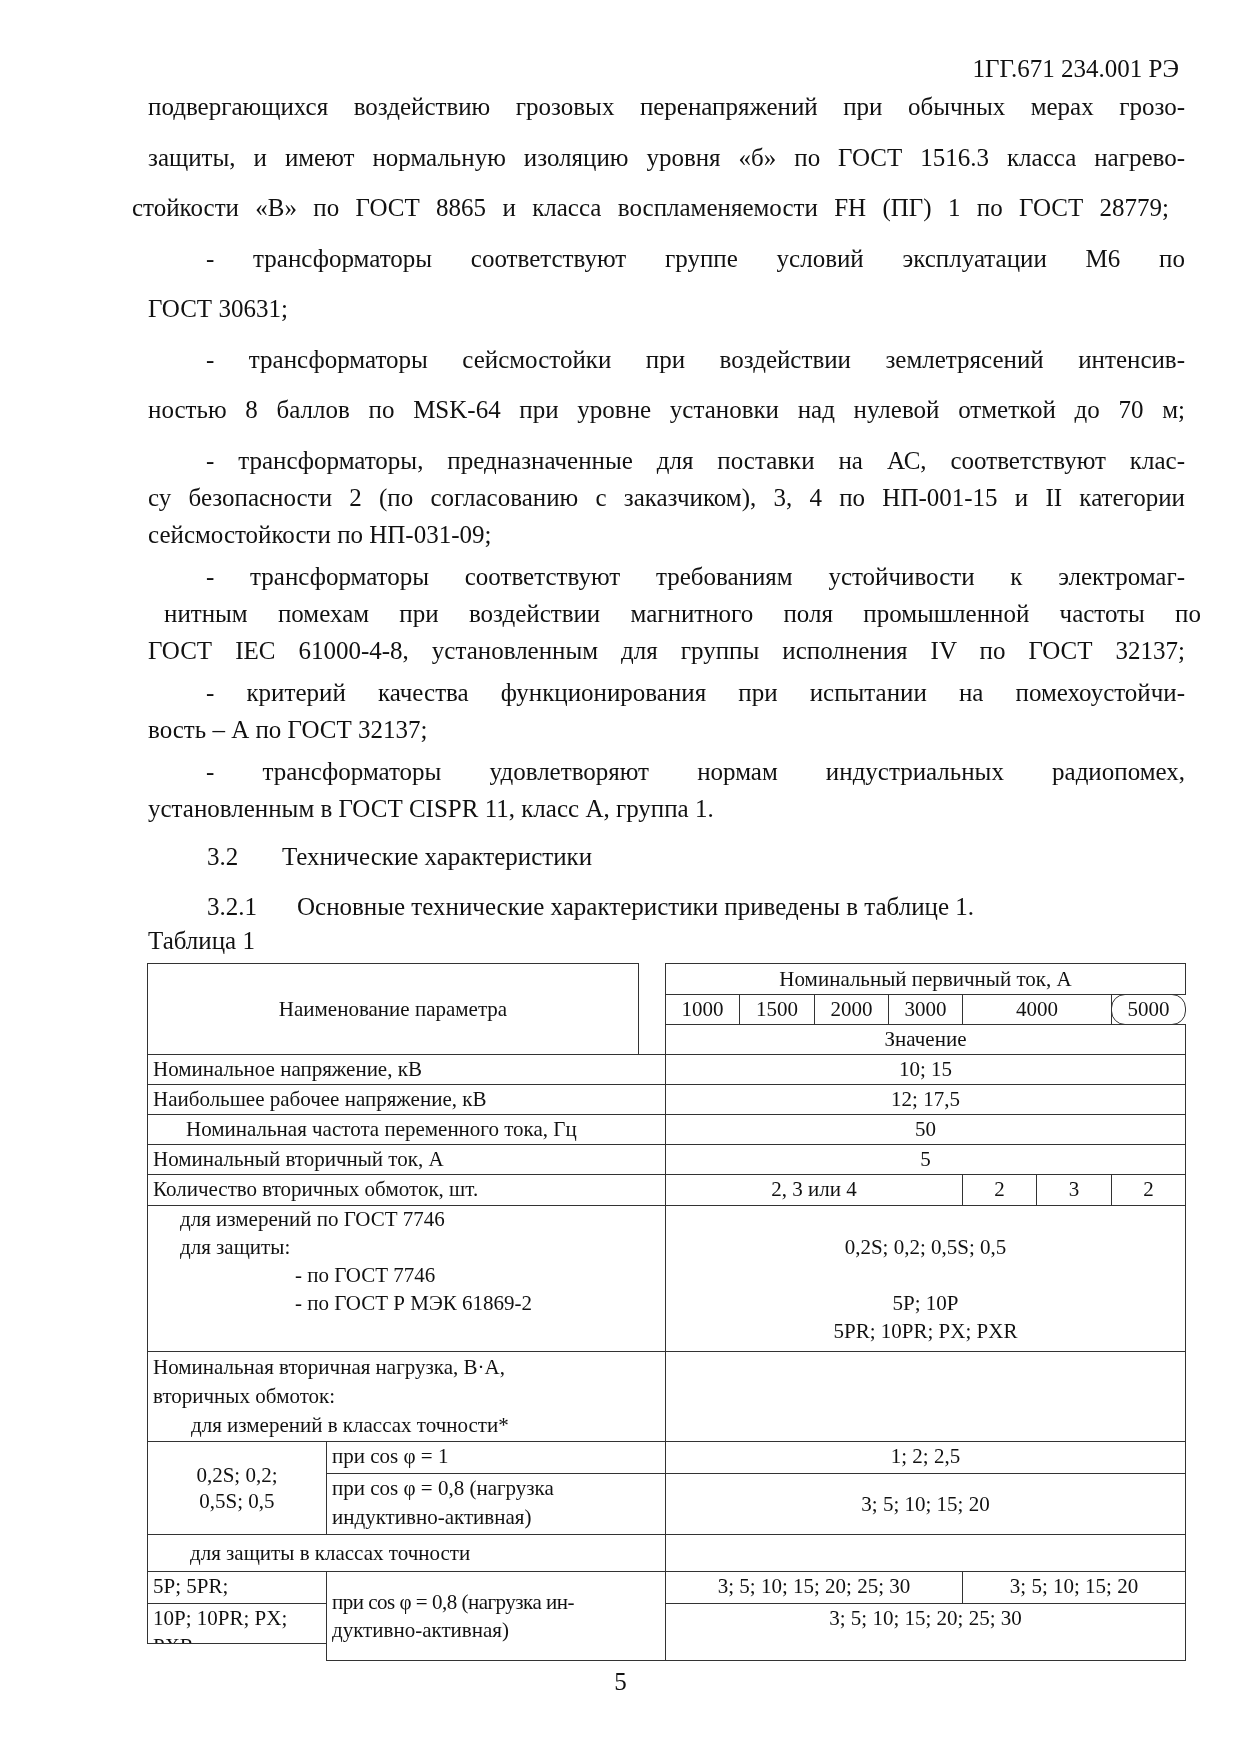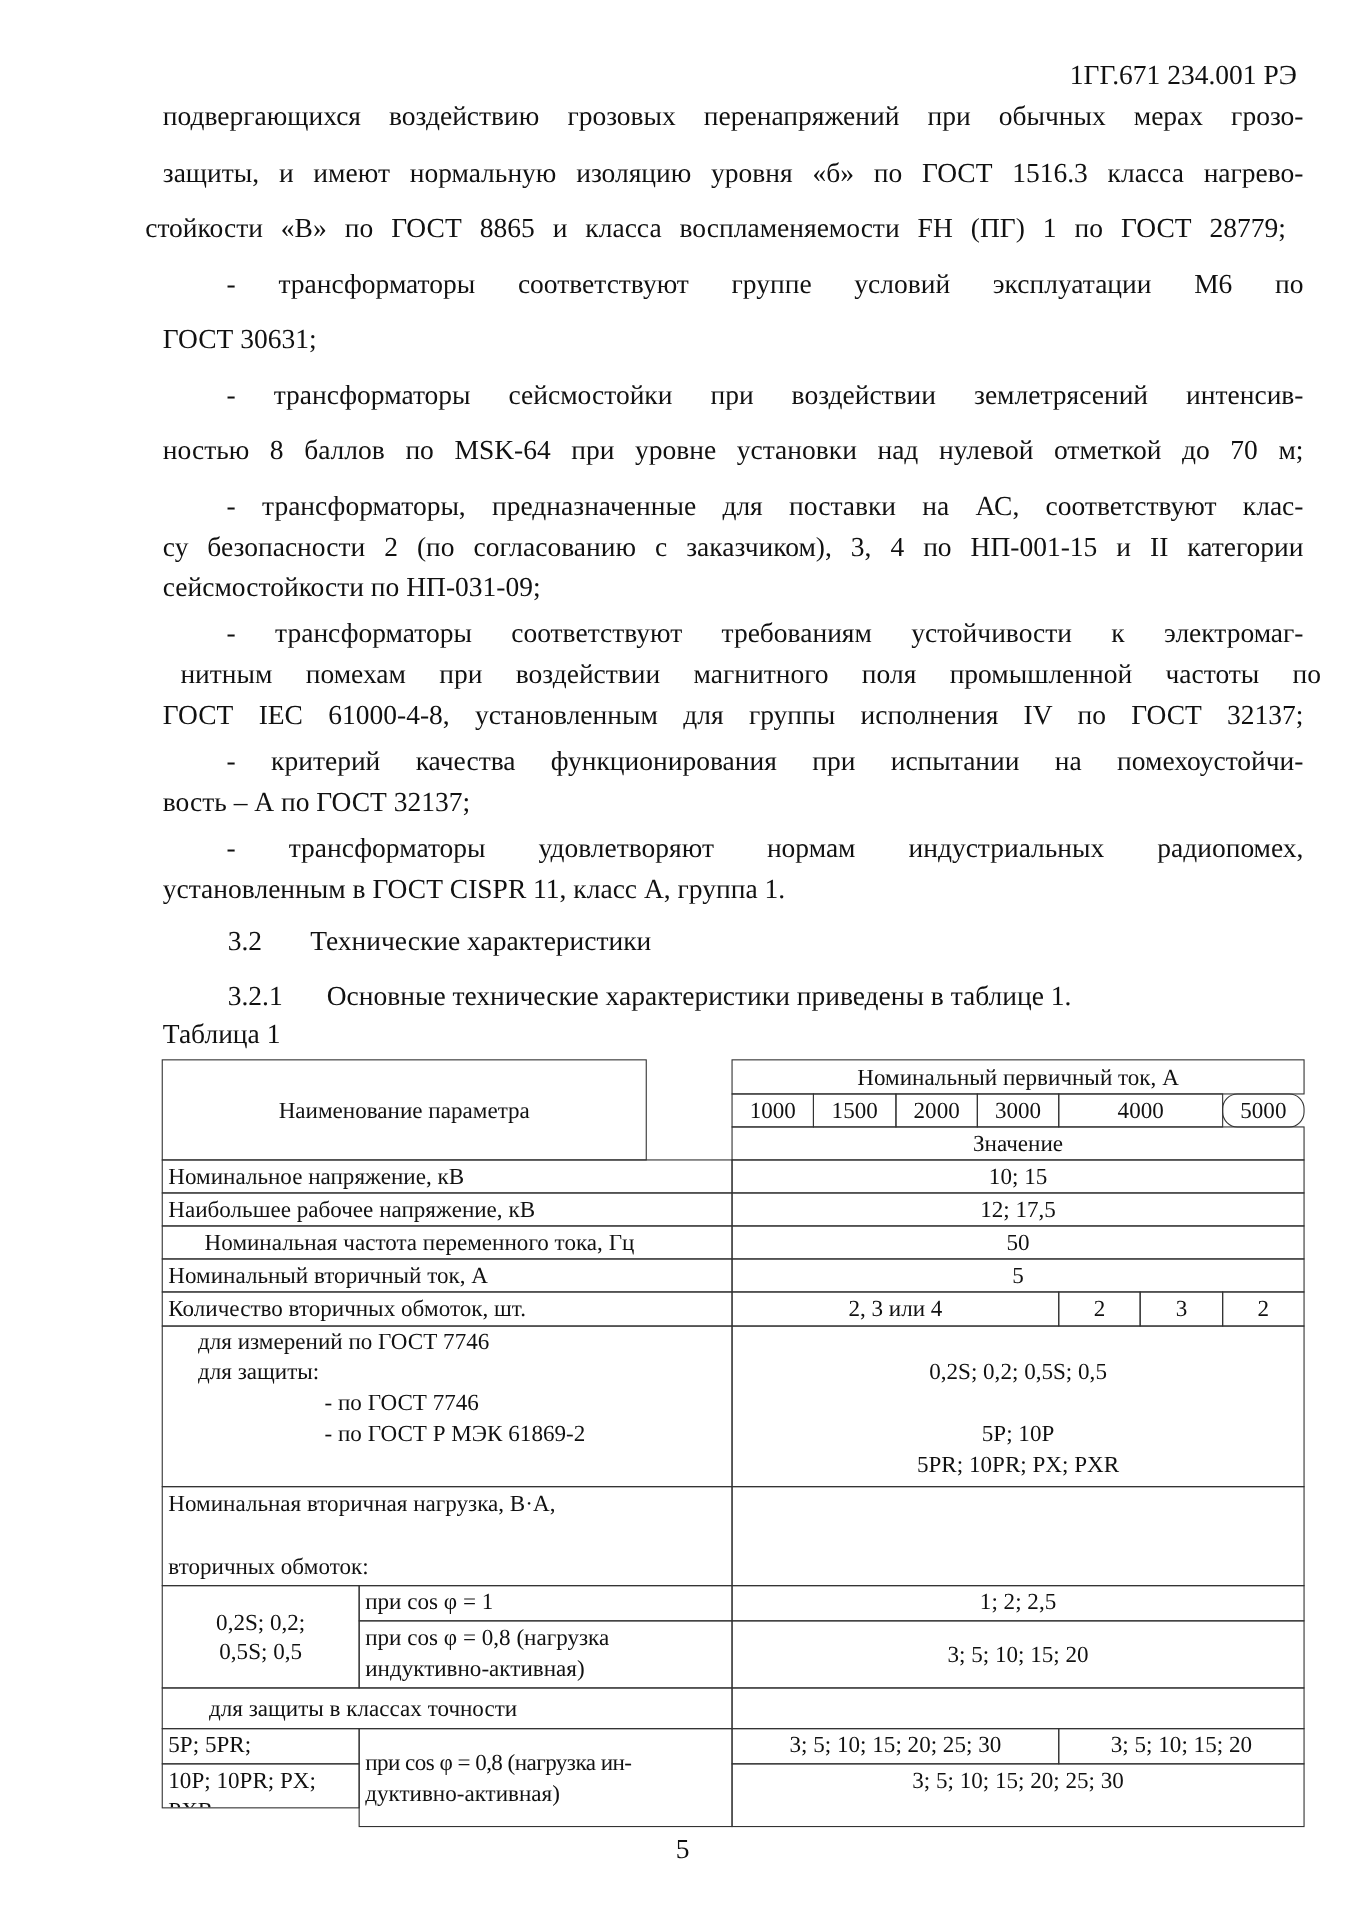--- a/index.html
+++ b/index.html
@@ -45,21 +45,21 @@
 </div>
 
 <div class="abs txt" style="left:207px; top:842px;">3.2</div>
 <div class="abs txt" style="left:282px; top:842px;">Технические характеристики</div>
 <div class="abs txt" style="left:207px; top:892px;">3.2.1</div>
 <div class="abs txt" style="left:297px; top:892px;">Основные технические характеристики приведены в таблице 1.</div>
 <div class="abs txt" style="left:148px; top:926px;">Таблица 1</div>
 
 <div class="tbl">
 
-  <div class="cell vc" style="left:147px; top:963px; width:441px; height:92px;">Наименование параметра</div>
+  <div class="cell vc" style="left:147px; top:963px; width:492px; height:92px;">Наименование параметра</div>
   <div class="cell c" style="left:665px; top:963px; width:521px; height:32px; line-height:30px;">Номинальный первичный ток, А</div>
   <div class="cell c" style="left:665px; top:994px; width:75px; height:31px; line-height:28px;">1000</div>
   <div class="cell c" style="left:739px; top:994px; width:76px; height:31px; line-height:28px;">1500</div>
   <div class="cell c" style="left:814px; top:994px; width:75px; height:31px; line-height:28px;">2000</div>
   <div class="cell c" style="left:888px; top:994px; width:75px; height:31px; line-height:28px;">3000</div>
   <div class="cell c" style="left:962px; top:994px; width:150px; height:31px; line-height:28px;">4000</div>
   <div class="cell c" style="left:1111px; top:994px; width:75px; height:31px; line-height:28px;border-radius:14px;">5000</div>
   <div class="cell c" style="left:665px; top:1024px; width:521px; height:31px; line-height:28px;">Значение</div>
 
   <div class="cell" style="left:147px; top:1054px; width:519px; height:31px; line-height:28px;">Номинальное напряжение, кВ</div>
@@ -89,21 +89,21 @@
   <div class="cell c" style="left:665px; top:1205px; width:521px; height:147px;">
     <div style="height:28px;"></div>
     <div style="height:28px;">0,2S; 0,2; 0,5S; 0,5</div>
     <div style="height:28px;"></div>
     <div style="height:28px;">5P; 10P</div>
     <div style="height:28px;">5PR; 10PR; PX; PXR</div>
   </div>
 
   <div class="cell" style="left:147px; top:1351px; width:519px; height:91px;">
     <div style="height:29px; line-height:30px;">Номинальная вторичная нагрузка, В·А,</div>
-    <div style="height:29px; line-height:30px;margin-top:28px;">вторичных обмоток:</div>
+    <div style="height:29px; line-height:30px;">вторичных обмоток:</div>
     <div style="height:29px; line-height:30px; padding-left:38px;">для измерений в классах точности*</div>
   </div>
   <div class="cell" style="left:665px; top:1351px; width:521px; height:91px;"></div>
 
   <div class="cell vc" style="left:147px; top:1441px; width:180px; height:94px; flex-direction:column;">
     <div>0,2S; 0,2;</div>
     <div>0,5S; 0,5</div>
   </div>
   <div class="cell" style="left:326px; top:1441px; width:340px; height:33px; line-height:29px;">при cos φ = 1</div>
   <div class="cell c" style="left:665px; top:1441px; width:521px; height:33px; line-height:29px;">1; 2; 2,5</div>

